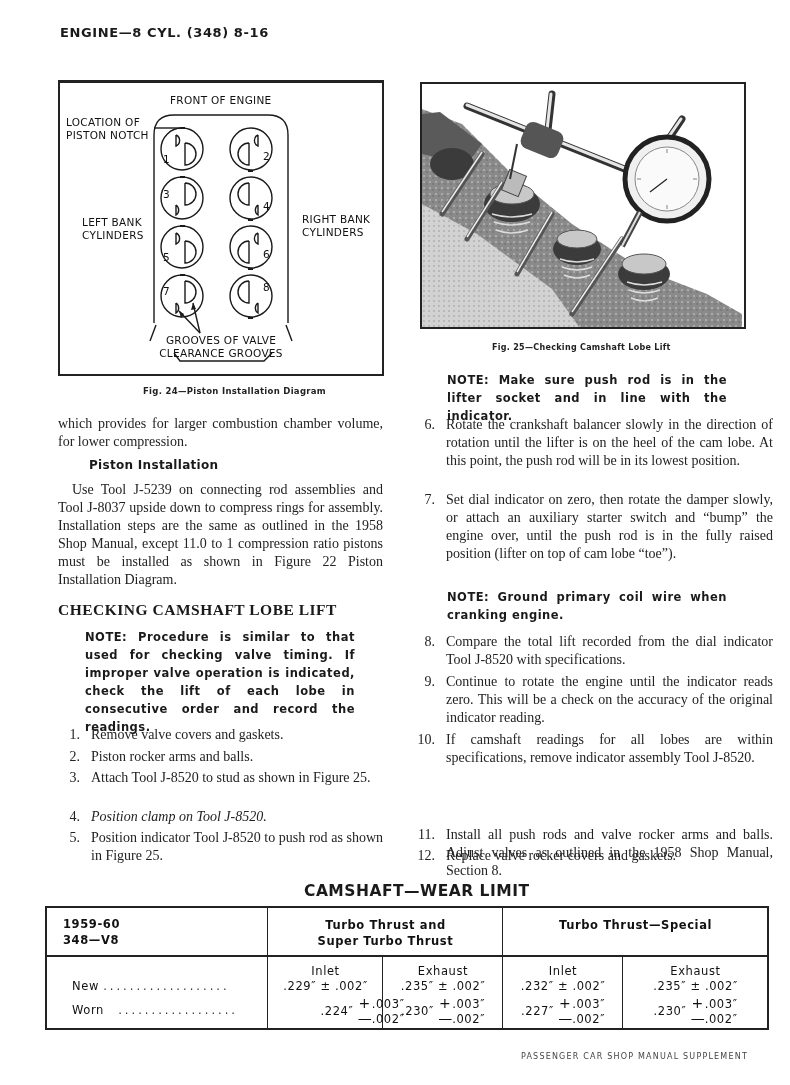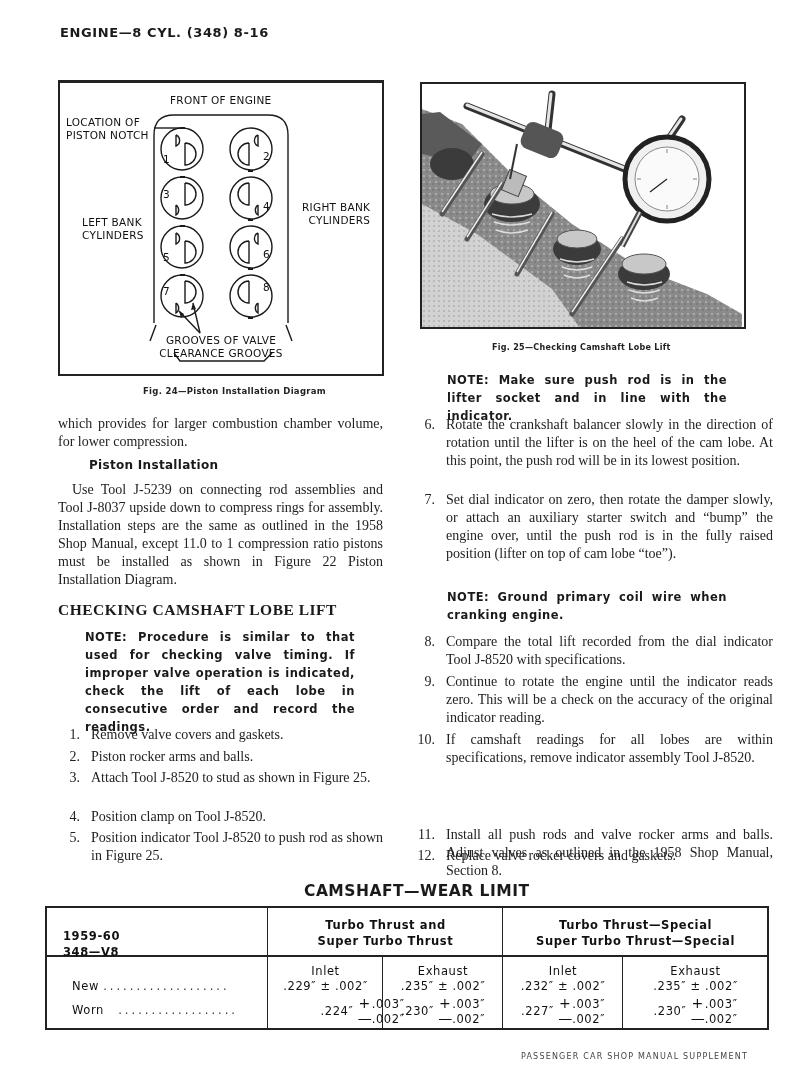--- a/index.html
+++ b/index.html
@@ -120,21 +120,21 @@
 
   <span class="abs sans diag-label" style="left:110px;top:11px;">FRONT OF ENGINE</span>
   <div class="abs sans diag-label" style="left:6px;top:33px;">
     <div>LOCATION OF</div>
     <div>PISTON NOTCH</div>
   </div>
   <div class="abs sans diag-label" style="left:22px;top:133px;">
     <div>LEFT BANK</div>
     <div>CYLINDERS</div>
   </div>
-  <div class="abs sans diag-label" style="left:242px;top:118px;text-align:right;">
+  <div class="abs sans diag-label" style="left:242px;top:130px;">
     <div>RIGHT BANK</div>
     <div>CYLINDERS</div>
   </div>
   <div class="abs sans diag-label" style="left:98px;top:251px;text-align:center;width:126px;">
     <div>GROOVES OF VALVE</div>
     <div>CLEARANCE GROOVES</div>
   </div>
 </div>
 <div class="abs sans fig-caption" style="left:143px;top:386px;">Fig. 24—Piston Installation Diagram</div>
 
@@ -229,21 +229,21 @@
 <div class="step serif" style="left:58px;top:748px;width:325px;height:18px;">
   <span class="num">2.</span>
   <span class="txt" style="width:292px;">Piston rocker arms and balls.</span>
 </div>
 <div class="step serif" style="left:58px;top:769px;width:325px;height:36px;">
   <span class="num">3.</span>
   <span class="txt" style="width:292px;">Attach Tool J-8520 to stud as shown in Figure 25.</span>
 </div>
 <div class="step serif" style="left:58px;top:808px;width:325px;height:18px;">
   <span class="num">4.</span>
-  <span class="txt" style="width:292px;">Position clamp on Tool J-8520.</span>
+  <span class="txt" style="width:292px;font-style:italic;">Position clamp on Tool J-8520.</span>
 </div>
 <div class="step serif" style="left:58px;top:829px;width:325px;height:36px;">
   <span class="num">5.</span>
   <span class="txt" style="width:292px;">Position indicator Tool J-8520 to push rod as shown in Figure 25.</span>
 </div>
 
 <div class="abs sans note" style="left:447px;top:371px;width:280px;">NOTE: Make sure push rod is in the lifter socket and in line with the indicator.</div>
 
 <div class="step serif" style="left:413px;top:416px;width:360px;height:72px;">
   <span class="num">6.</span>
@@ -280,32 +280,31 @@
 <div class="abs sans tbl-title" style="left:304px;top:882px;">CAMSHAFT—WEAR LIMIT</div>
 
 <div class="abs tbl">
 
   <div class="hline" style="left:0;top:47px;width:720px;"></div>
   <div class="vline" style="left:220px;top:0;height:120px;"></div>
   <div class="vline" style="left:455px;top:0;height:120px;"></div>
   <div class="vline" style="left:575px;top:47px;height:73px;"></div>
   <div class="vline" style="left:335px;top:47px;height:73px;"></div>
 
-  <div class="tcell sans" style="left:16px;top:8px;font-weight:bold;line-height:16px;margin-top:12px;">
+  <div class="tcell sans" style="left:16px;top:8px;font-weight:bold;line-height:16px;">
     <div>1959-60</div>
     <div>348—V8</div>
   </div>
 
   <div class="tcell sans tc" style="left:222px;top:9px;width:233px;font-weight:bold;line-height:16px;">
     <div>Turbo Thrust and</div>
     <div>Super Turbo Thrust</div>
   </div>
   <div class="tcell sans tc" style="left:457px;top:9px;width:263px;font-weight:bold;line-height:16px;">
     <div>Turbo Thrust—Special</div>
-    <div>Super Turbo Thrust—Special</div>
   </div>
 
   <div class="tcell sans tc" style="left:222px;top:56px;width:113px;">Inlet</div>
   <div class="tcell sans tc" style="left:337px;top:56px;width:118px;">Exhaust</div>
   <div class="tcell sans tc" style="left:457px;top:56px;width:118px;">Inlet</div>
   <div class="tcell sans tc" style="left:577px;top:56px;width:143px;">Exhaust</div>
 
   <div class="tcell sans" style="left:25px;top:71px;width:195px;white-space:nowrap;overflow:hidden;">
     <span>New</span>
     <span class="dots">...................</span>

